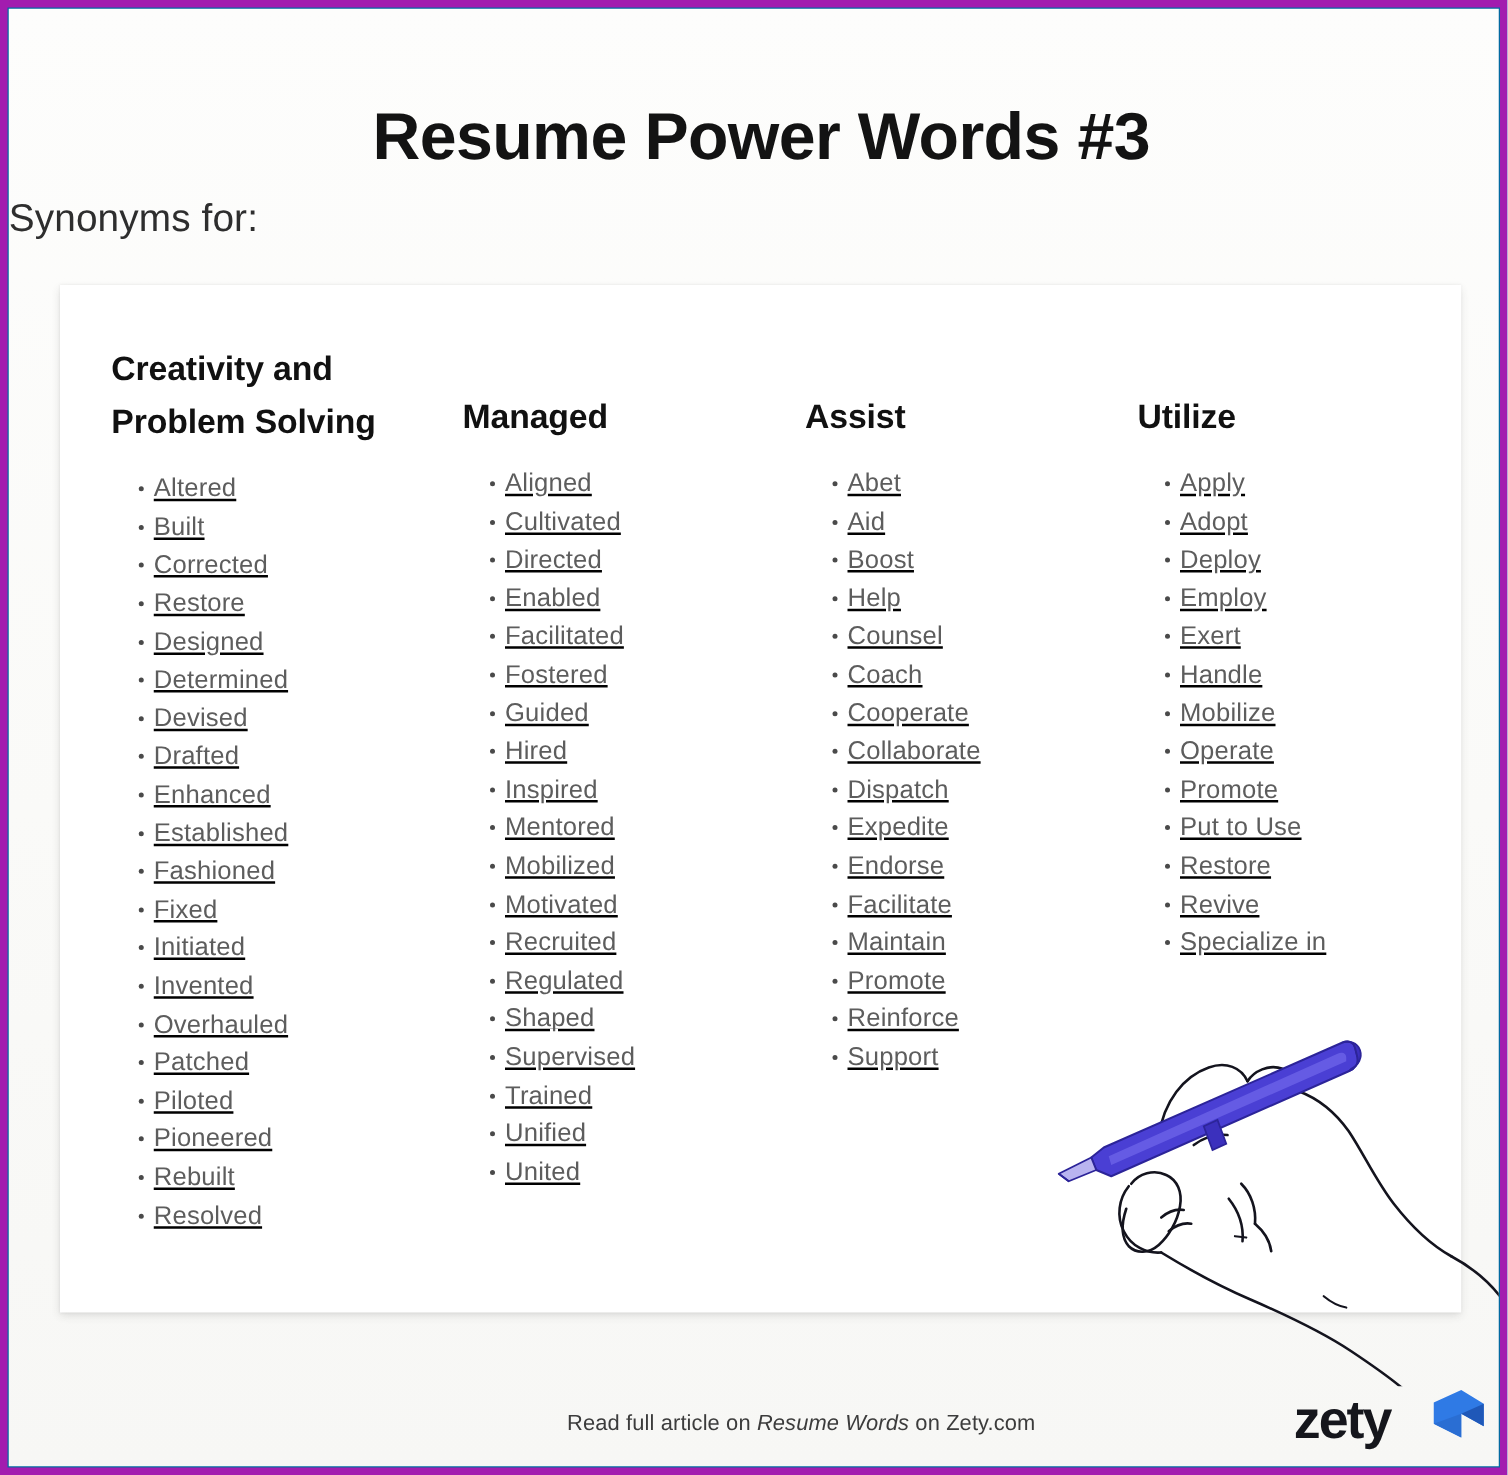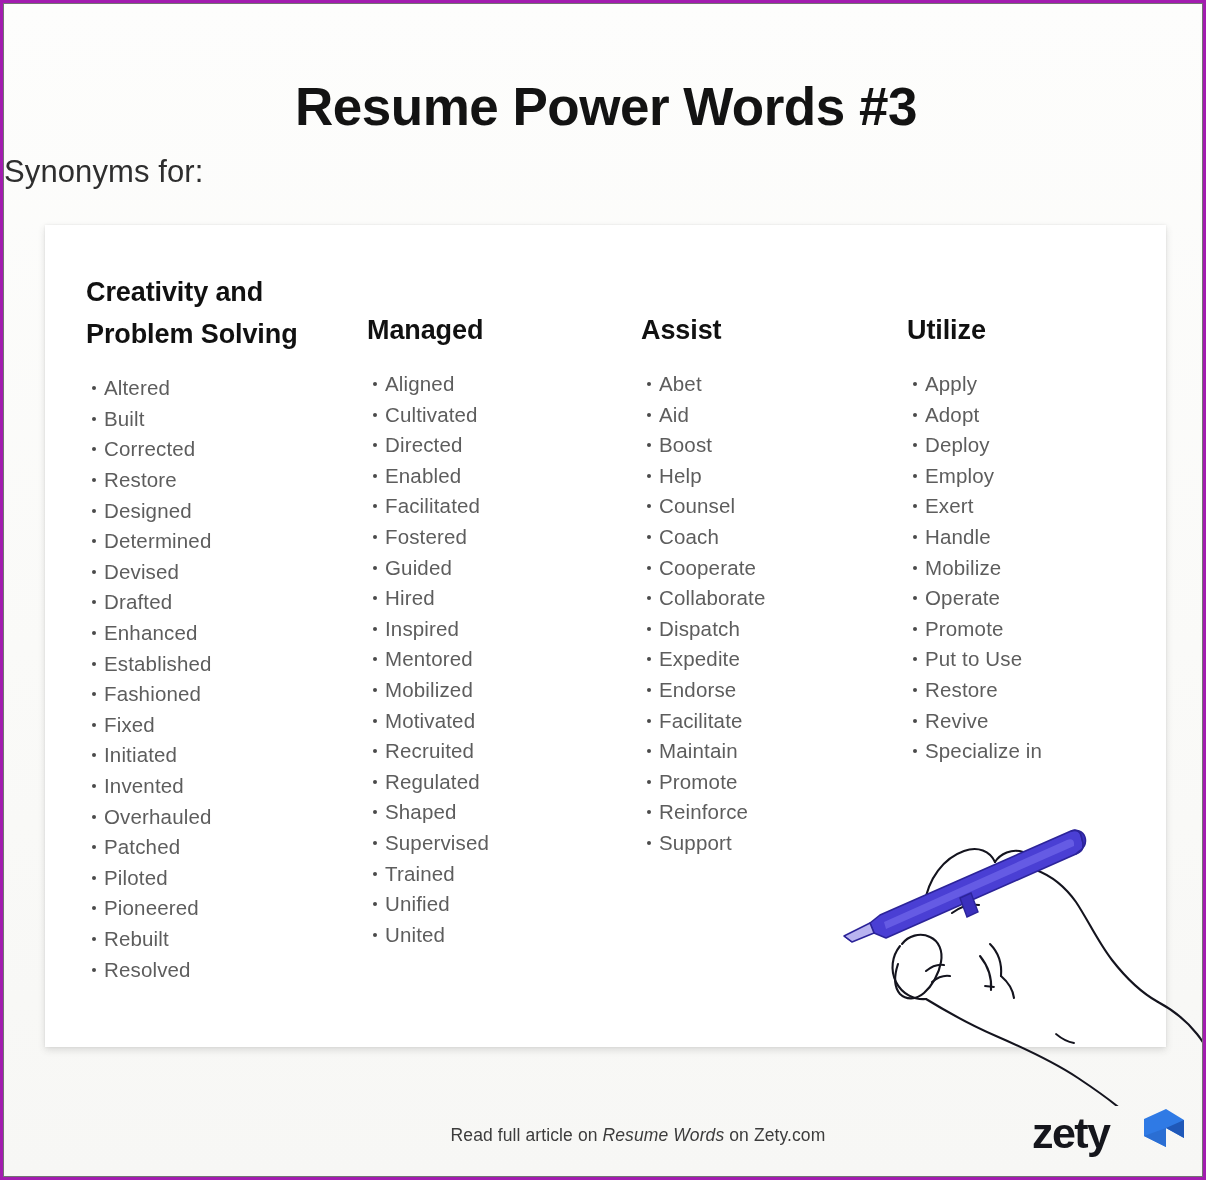--- a/index.html
+++ b/index.html
@@ -7,23 +7,23 @@
     padding: 0;
     background: #ffffff;
   }
   body {
     font-family: "Liberation Sans", sans-serif;
   }
   #page {
     position: relative;
     width: 1206px;
     height: 1180px;
-    background: #737373;
+    background: #0369a1;
     box-sizing: border-box;
-    border: 3px solid #a21caf;
+    border: 6px solid #a21caf;
     overflow: hidden;
   }
   #inner {
     position: absolute;
     inset: 1px;
     background: linear-gradient(180deg,#fdfdfc 0%, #fafaf8 55%, #f7f7f5 100%);
     overflow: hidden;
   }
 
   
@@ -86,22 +86,23 @@
     margin: 0 0 18px 0;
     min-height: 38px;
   }
   .col-0 .col-head { margin-bottom: 18px; }
   .col-1 .col-head,
   .col-2 .col-head,
   .col-3 .col-head { margin-top: 38px; margin-bottom: 18px; }
 
   ul.words {
     list-style: none;
-    margin: 0;
+    margin: 16px;
     padding: 0 0 0 18px;
+    text-decoration: underline;
   }
   ul.words li {
     position: relative;
     font-size: 20.5px;
     font-weight: normal;
     color: #5d5d5d;
     line-height: 30.6px;
     letter-spacing: 0.15px;
     white-space: nowrap;
   }

